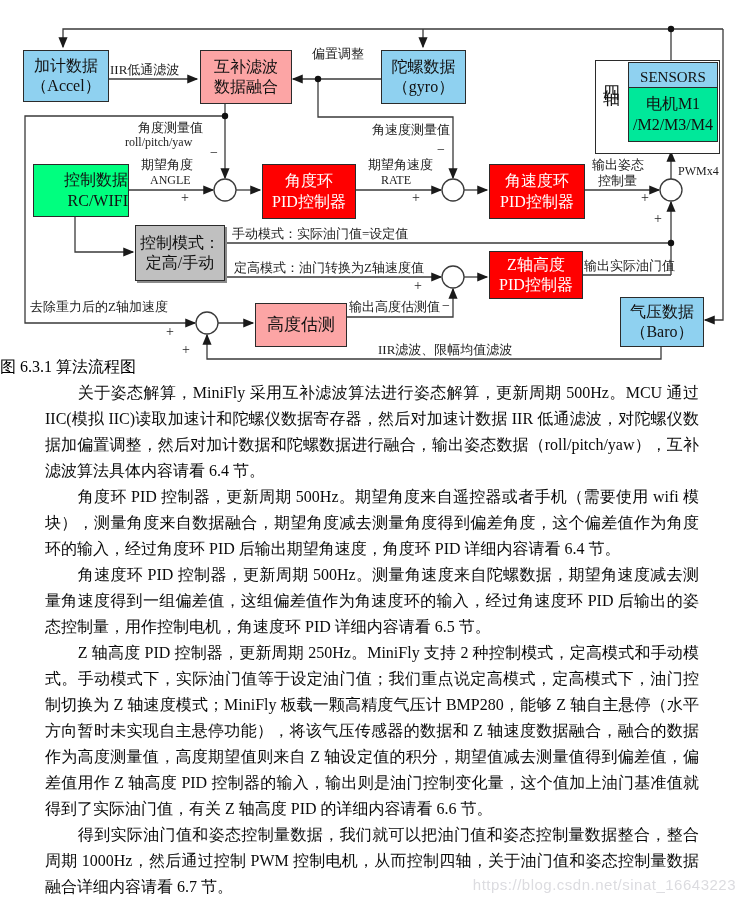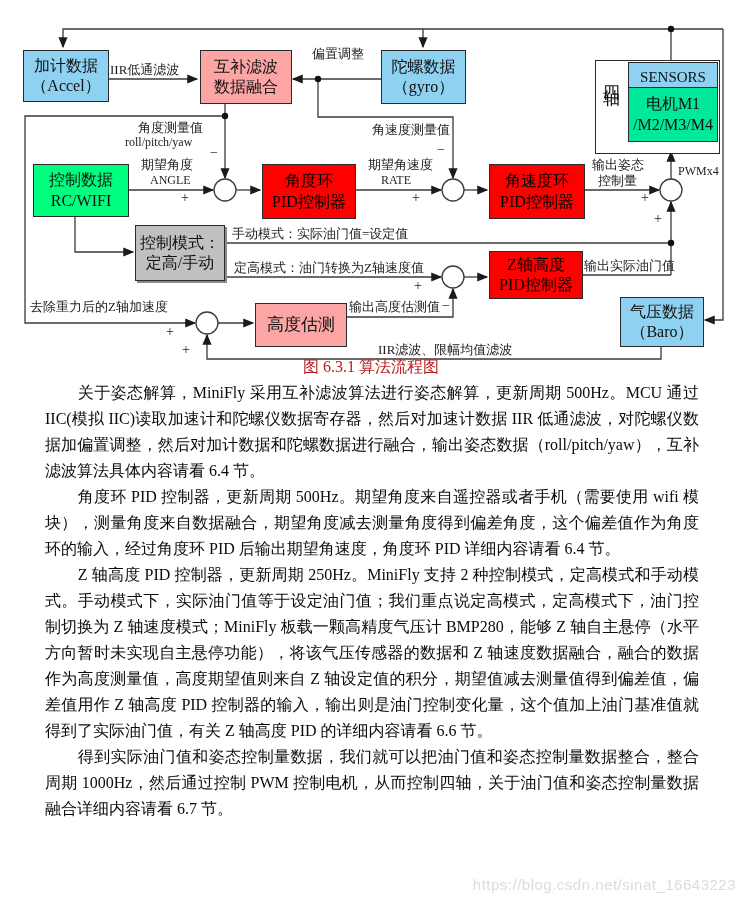--- a/index.html
+++ b/index.html
@@ -6,30 +6,30 @@
   .page{position:relative;width:742px;height:905px;background:#ffffff;overflow:hidden;
         font-family:"Liberation Serif","DejaVu Serif",serif;color:#111;}
   
   .diagram{position:absolute;left:0;top:0;width:742px;height:356px;margin-top:12px;}
   .diagram svg{position:absolute;left:0;top:0;}
   .dbox{position:absolute;display:flex;flex-direction:column;align-items:center;justify-content:center;
         border:1px solid #2b2b2b;font-size:16px;line-height:1.28;text-align:center;white-space:nowrap;
         font-family:"Liberation Serif","DejaVu Serif",serif;}
   .blue{background:#8FD1F0;}
   .cyan{background:#fca5a5;}
-  .green{background:#00FF7F;}
+  .green{background:#00FF7F;align-items:flex-end;}
   .mgreen{background:#00E89A;}
-  .red{background:#FF0000;color:#000000;}
+  .red{background:#FF0000;color:#ffffff;}
   .gray{background:#C0C0C0;box-shadow:2px 2px 0 #8a8a8a;}
   .frame{position:absolute;border:1px solid #2b2b2b;background:#fff;}
   .vtext{position:absolute;writing-mode:vertical-rl;letter-spacing:4px;font-size:17px;}
   .lbl{position:absolute;font-size:13px;line-height:15px;white-space:nowrap;color:#1c1c1c;}
   .lbl.latin{font-size:12px;}
   .sg{position:absolute;font-size:14px;line-height:14px;color:#1c1c1c;}
-  .caption{position:absolute;left:0;top:357px;width:742px;text-align:center;font-size:16px;color:#b91c1c;}
+  .caption{position:absolute;left:0;top:357px;width:742px;font-size:16px;color:#000000;}
   
   .article{position:absolute;left:45px;top:380px;width:654px;}
   .article p{margin:0;text-align:justify;text-indent:2.05em;font-size:16px;line-height:26px;color:#0a0a0a;}
   .watermark{position:absolute;right:6px;top:876px;font-size:15px;letter-spacing:.5px;
              font-family:"Liberation Sans","DejaVu Sans",sans-serif;color:#dcdce0;}
 </style>
 </head>
 <body>
 
 <div class="page">
@@ -161,18 +161,19 @@
     <span class="sg" style="left:442px;top:287px">−</span>
     <span class="sg" style="left:166px;top:313px">+</span>
     <span class="sg" style="left:182px;top:331px">+</span>
   </div>
 
   <div class="caption">图 6.3.1 算法流程图</div>
 
   <div class="article">
     <p>关于姿态解算，MiniFly 采用互补滤波算法进行姿态解算，更新周期 500Hz。MCU 通过IIC(模拟 IIC)读取加速计和陀螺仪数据寄存器，然后对加速计数据 IIR 低通滤波，对陀螺仪数据加偏置调整，然后对加计数据和陀螺数据进行融合，输出姿态数据（roll/pitch/yaw），互补滤波算法具体内容请看 6.4 节。</p>
     <p>角度环 PID 控制器，更新周期 500Hz。期望角度来自遥控器或者手机（需要使用 wifi 模块），测量角度来自数据融合，期望角度减去测量角度得到偏差角度，这个偏差值作为角度环的输入，经过角度环 PID 后输出期望角速度，角度环 PID 详细内容请看 6.4 节。</p>
+    <p>角速度环 PID 控制器，更新周期 500Hz。测量角速度来自陀螺数据，期望角速度减去测量角速度得到一组偏差值，这组偏差值作为角速度环的输入，经过角速度环 PID 后输出的姿态控制量，用作控制电机，角速度环 PID 详细内容请看 6.5 节。</p>
     <p>Z 轴高度 PID 控制器，更新周期 250Hz。MiniFly 支持 2 种控制模式，定高模式和手动模式。手动模式下，实际油门值等于设定油门值；我们重点说定高模式，定高模式下，油门控制切换为 Z 轴速度模式；MiniFly 板载一颗高精度气压计 BMP280，能够 Z 轴自主悬停（水平方向暂时未实现自主悬停功能），将该气压传感器的数据和 Z 轴速度数据融合，融合的数据作为高度测量值，高度期望值则来自 Z 轴设定值的积分，期望值减去测量值得到偏差值，偏差值用作 Z 轴高度 PID 控制器的输入，输出则是油门控制变化量，这个值加上油门基准值就得到了实际油门值，有关 Z 轴高度 PID 的详细内容请看 6.6 节。</p>
     <p>得到实际油门值和姿态控制量数据，我们就可以把油门值和姿态控制量数据整合，整合周期 1000Hz，然后通过控制 PWM 控制电机，从而控制四轴，关于油门值和姿态控制量数据融合详细内容请看 6.7 节。</p>
   </div>
 
   <div class="watermark">https://blog.csdn.net/sinat_16643223</div>
 </div>
 
 </body></html>

